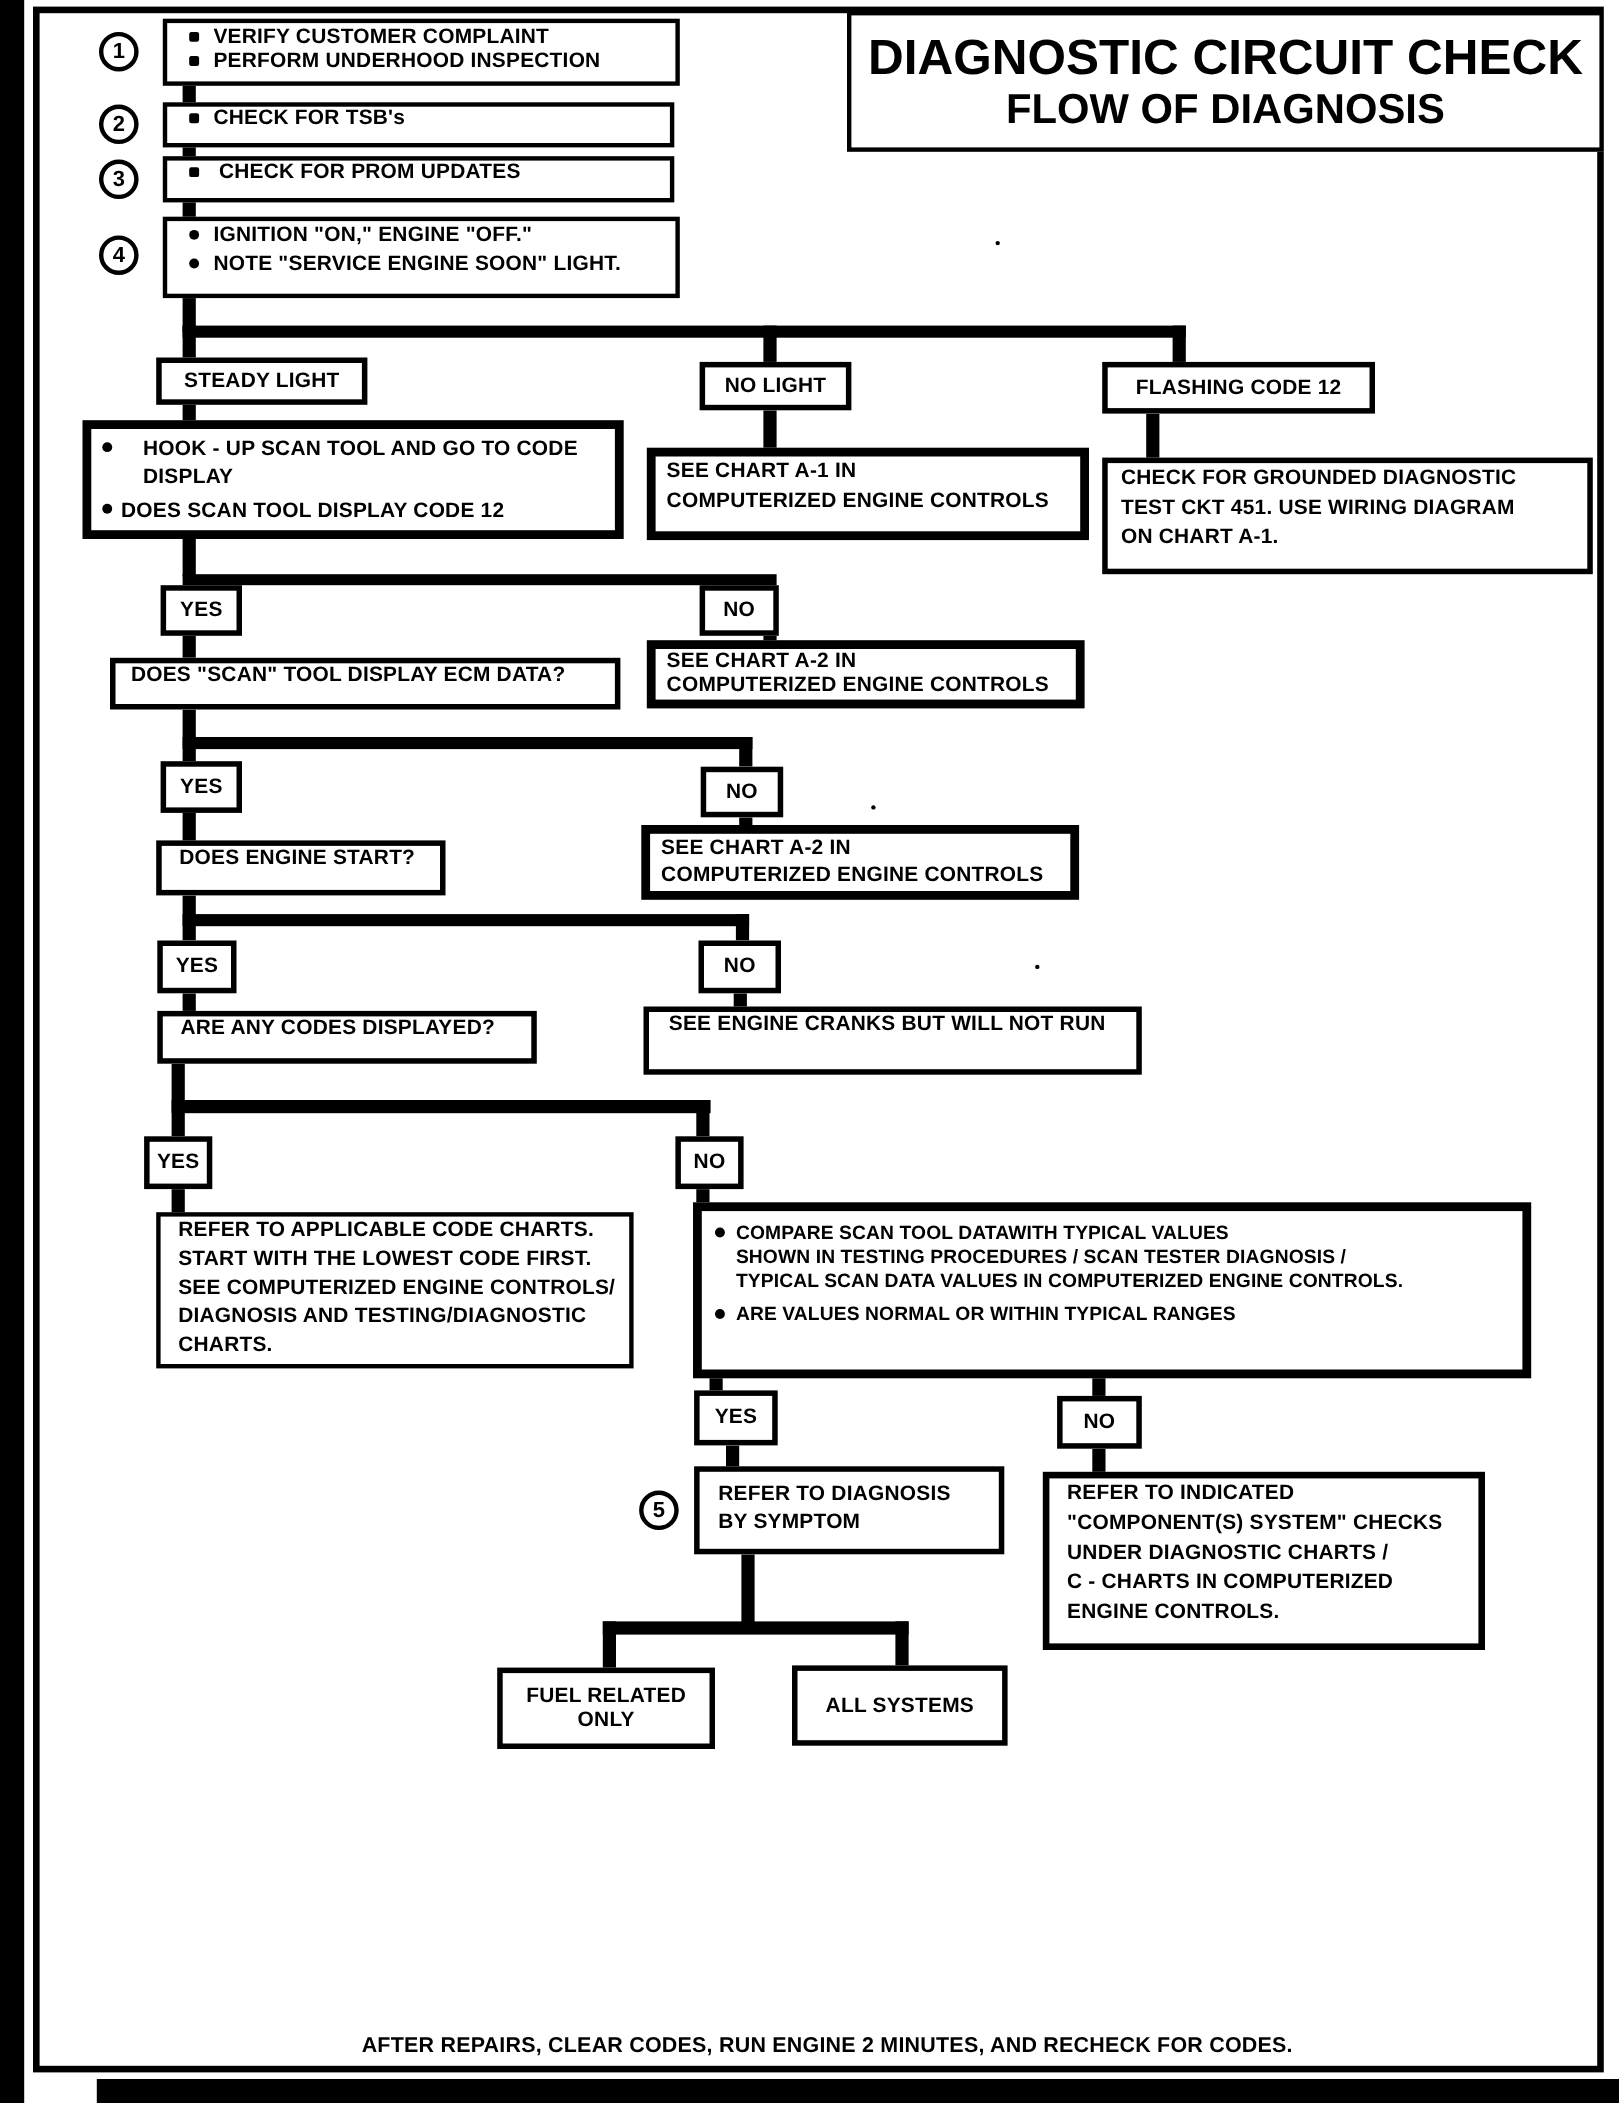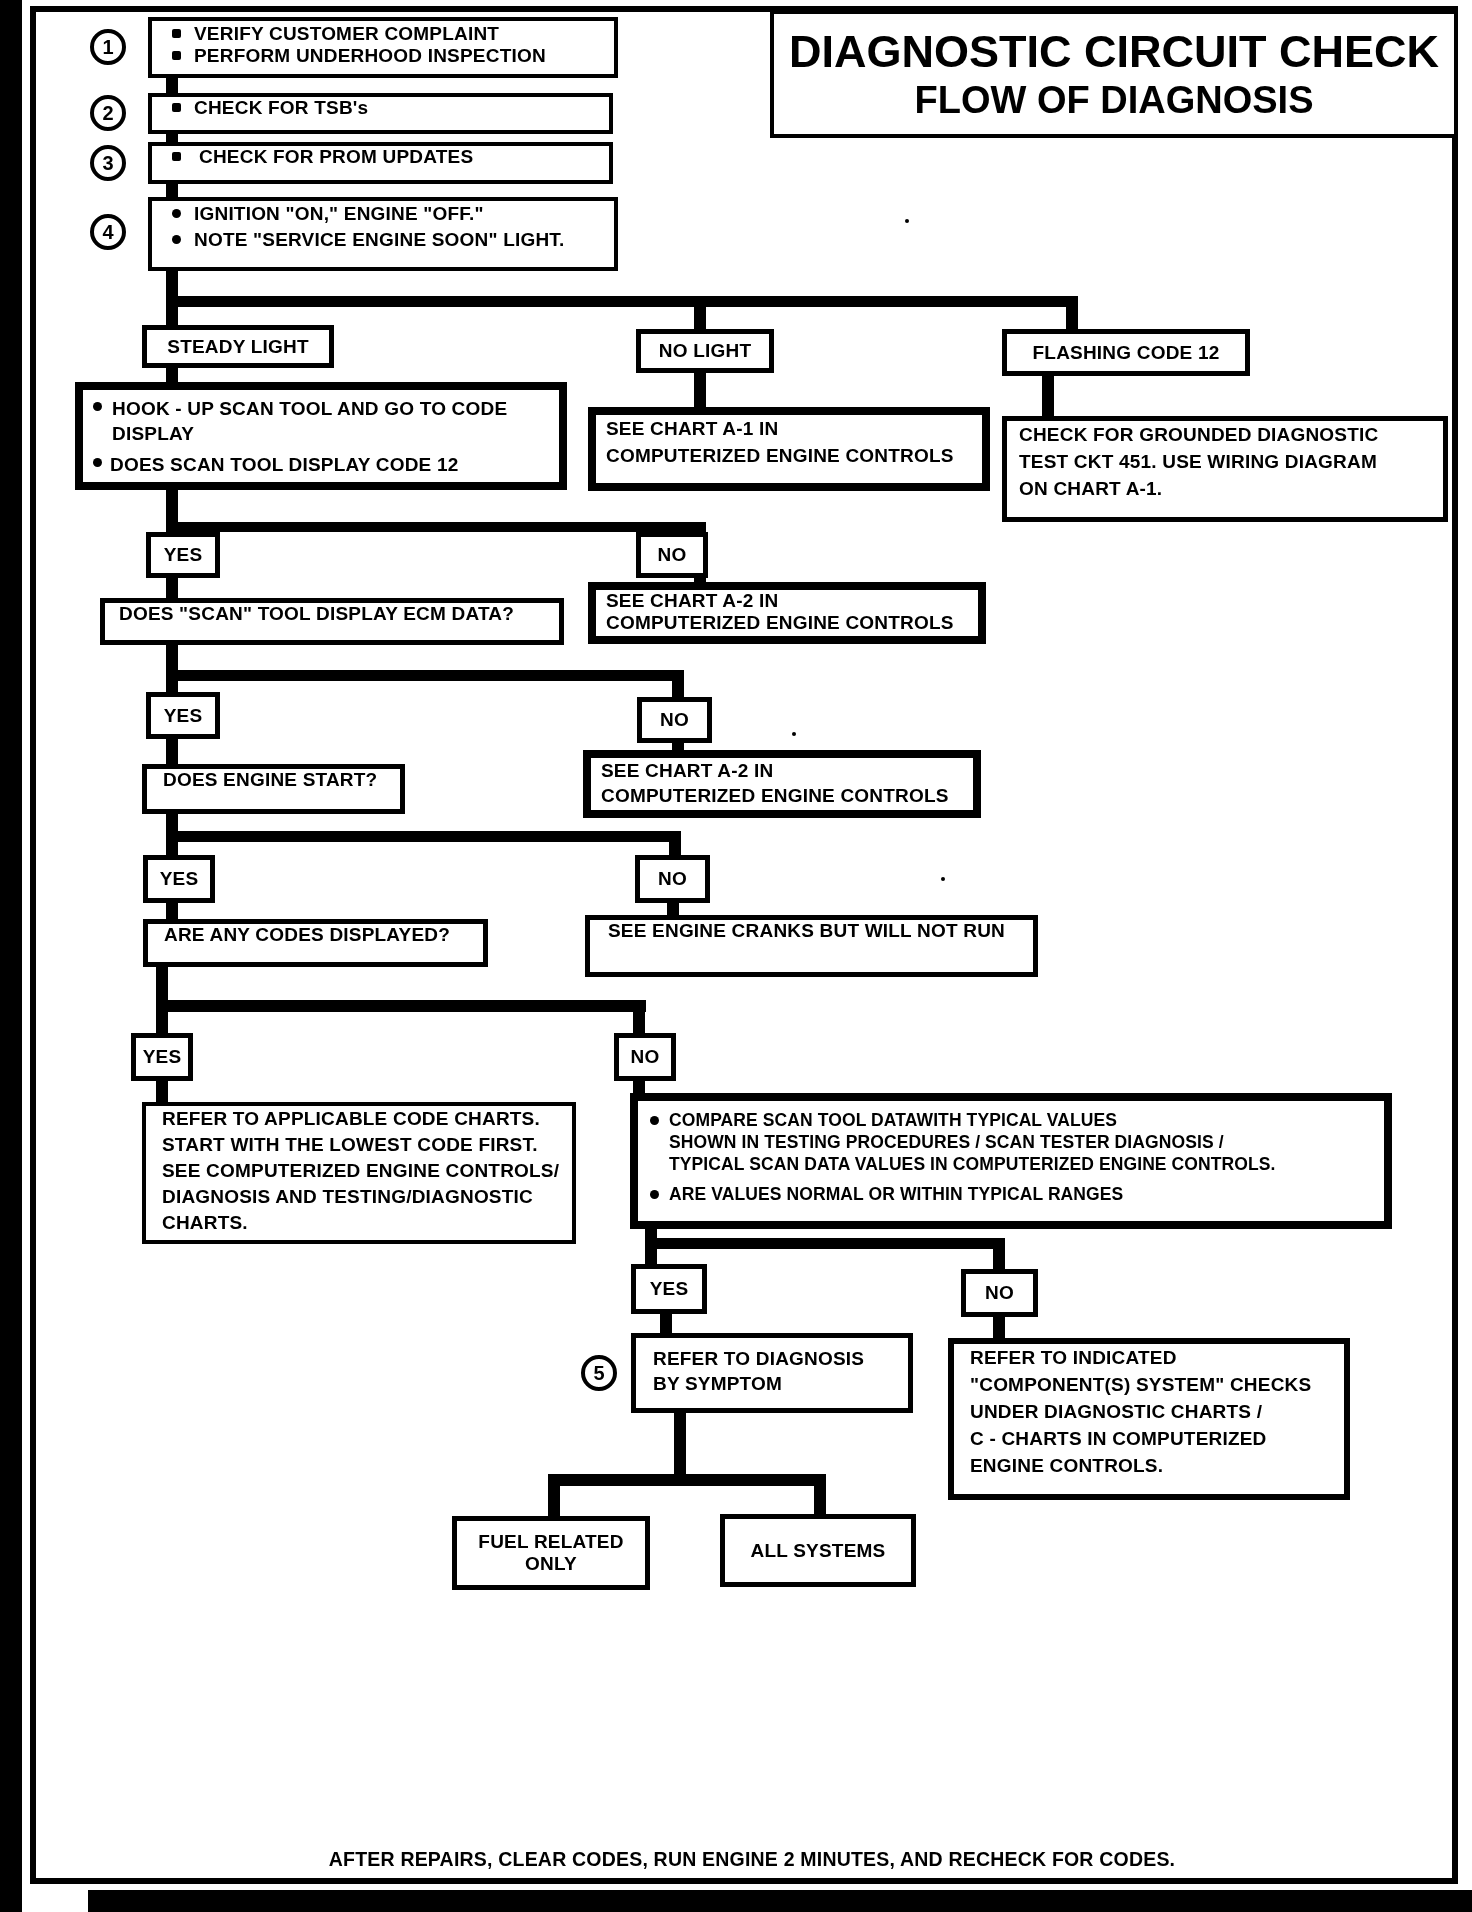--- a/index.html
+++ b/index.html
@@ -126,21 +126,21 @@
     <span>FLASHING CODE 12</span>
   </div>
 
   <div class="line" style="left:166px;top:368px;width:12px;height:16px;"></div>
   <div class="line" style="left:694px;top:373px;width:12px;height:36px;"></div>
   <div class="line" style="left:1042px;top:376px;width:12px;height:42px;"></div>
 
   <div class="box thick vcenter t19" style="left:75px;top:382px;width:492px;height:108px;padding:6px 10px;">
     <div class="brow">
         <span class="bullet round"></span>
-      <span class="btext" style="margin-left:10px;">
+      <span class="btext" style="margin-left:28px;">
         <div class="lh25">HOOK - UP SCAN TOOL AND GO TO CODE</div>
         <div class="lh25">DISPLAY</div>
       </span>
     </div>
     <div class="brow" style="margin-top:6px;">
         <span class="bullet round"></span>
       <span class="btext lh25" style="margin-left:8px;">DOES SCAN TOOL DISPLAY CODE 12</span>
     </div>
   </div>
 
@@ -229,21 +229,21 @@
   <div class="line" style="left:156px;top:1081px;width:12px;height:22px;"></div>
   <div class="box b4 vcenter t19" style="left:142px;top:1102px;width:434px;height:142px;padding-left:16px;">
     <div class="lh26">REFER TO APPLICABLE CODE CHARTS.</div>
     <div class="lh26">START WITH THE LOWEST CODE FIRST.</div>
     <div class="lh26">SEE COMPUTERIZED ENGINE CONTROLS/</div>
     <div class="lh26">DIAGNOSIS AND TESTING/DIAGNOSTIC</div>
     <div class="lh26">CHARTS.</div>
   </div>
 
   <div class="line" style="left:633px;top:1081px;width:12px;height:14px;"></div>
-  <div class="box thick vcenter t17" style="left:630px;top:1093px;width:762px;height:136px;padding:8px 12px;">
+  <div class="box thick vcenter t17" style="left:630px;top:1093px;width:762px;height:160px;padding:8px 12px;">
     <div class="brow">
         <span class="bullet round" style="margin-top:7px;"></span>
       <span class="btext" style="margin-left:10px;">
         <div class="lh22">COMPARE SCAN TOOL DATAWITH TYPICAL VALUES</div>
         <div class="lh22">SHOWN IN TESTING PROCEDURES / SCAN TESTER DIAGNOSIS /</div>
         <div class="lh22">TYPICAL SCAN DATA VALUES IN COMPUTERIZED ENGINE CONTROLS.</div>
       </span>
     </div>
     <div class="brow" style="margin-top:8px;">
         <span class="bullet round" style="margin-top:7px;"></span>

